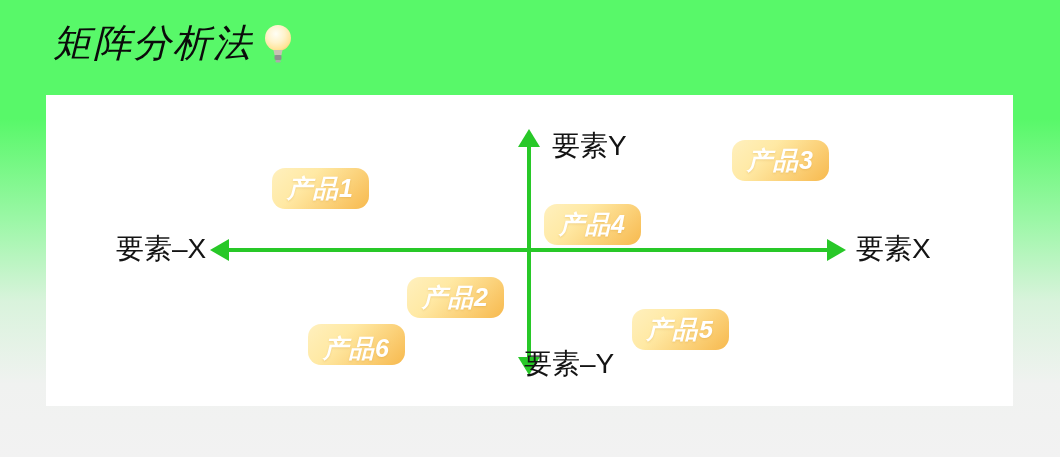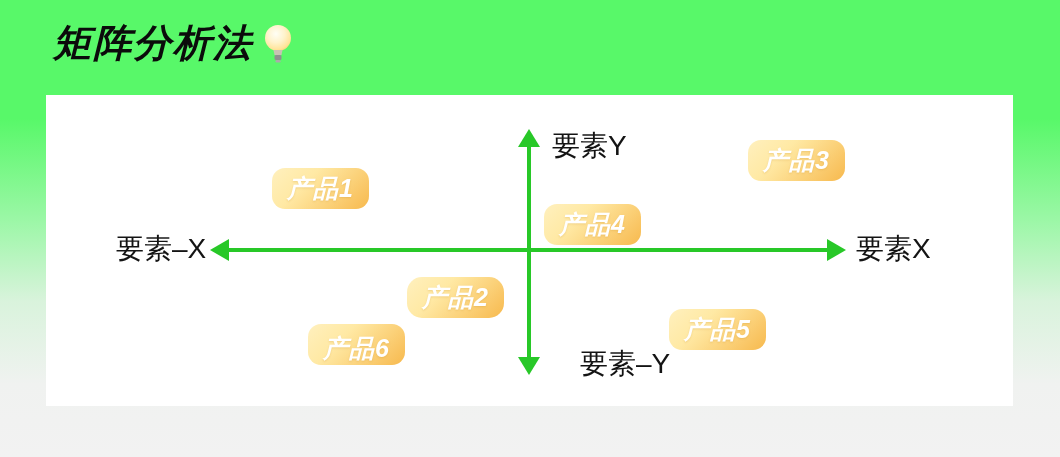--- a/index.html
+++ b/index.html
@@ -24,21 +24,21 @@
   .title-row {
     position: absolute;
     left: 53px;
     top: 20px;
     display: flex;
     align-items: center;
     gap: 10px;
   }
   .page-title {
     font-size: 38px;
-    font-weight: 700;
+    font-weight: 400;
     font-style: italic;
     color: #0B0B0B;
     letter-spacing: 2px;
     line-height: 46px;
     white-space: nowrap;
   }
   .bulb { width: 30px; height: 40px; margin-top: 2px; }
   .card {
     position: absolute;
     left: 46px;
@@ -90,21 +90,21 @@
   .axis-label {
     position: absolute;
     font-size: 28px;
     color: #141414;
     line-height: 30px;
     white-space: nowrap;
   }
   .label-y-pos { left: 552px; top: 131px; }
   .label-x-pos { left: 856px; top: 234px; }
   .label-x-neg { left: 116px; top: 234px; }
-  .label-y-neg { left: 580px; top: 349px; }
+  .label-y-neg { left: 524px; top: 349px; }
   
   .badge {
     position: absolute;
     width: 97px;
     height: 41px;
     border-radius: 13px;
     background: linear-gradient(135deg, #FFF0BE 0%, #FFE9A4 35%, #F7B94E 100%);
     display: flex;
     align-items: center;
     justify-content: center;
@@ -112,24 +112,24 @@
   .badge span {
     color: #FFFFFF;
     font-size: 25px;
     font-weight: 800;
     font-style: italic;
     letter-spacing: 1px;
     text-shadow: 0 1px 2px rgba(200,140,30,0.25);
     white-space: nowrap;
   }
   .badge-p1 { left: 272px; top: 168px; align-items: center; }
-  .badge-p2 { left: 407px; top: 277px; border-radius: 15px; }
-  .badge-p3 { left: 748px; top: 140px; }
+  .badge-p2 { left: 407px; top: 277px; }
+  .badge-p3 { left: 732px; top: 140px; }
   .badge-p4 { left: 544px; top: 204px; }
-  .badge-p5 { left: 669px; top: 309px; }
+  .badge-p5 { left: 632px; top: 309px; font-family: Liberation Mono, monospace; }
   .badge-p6 { left: 308px; top: 324px; align-items: flex-end; }
 </style>
 </head>
 <body>
 
 <div id="page">
 
   <div class="title-row">
     <h1 class="page-title">矩阵分析法</h1>
     <svg class="bulb" viewBox="0 0 30 40" aria-hidden="true">

